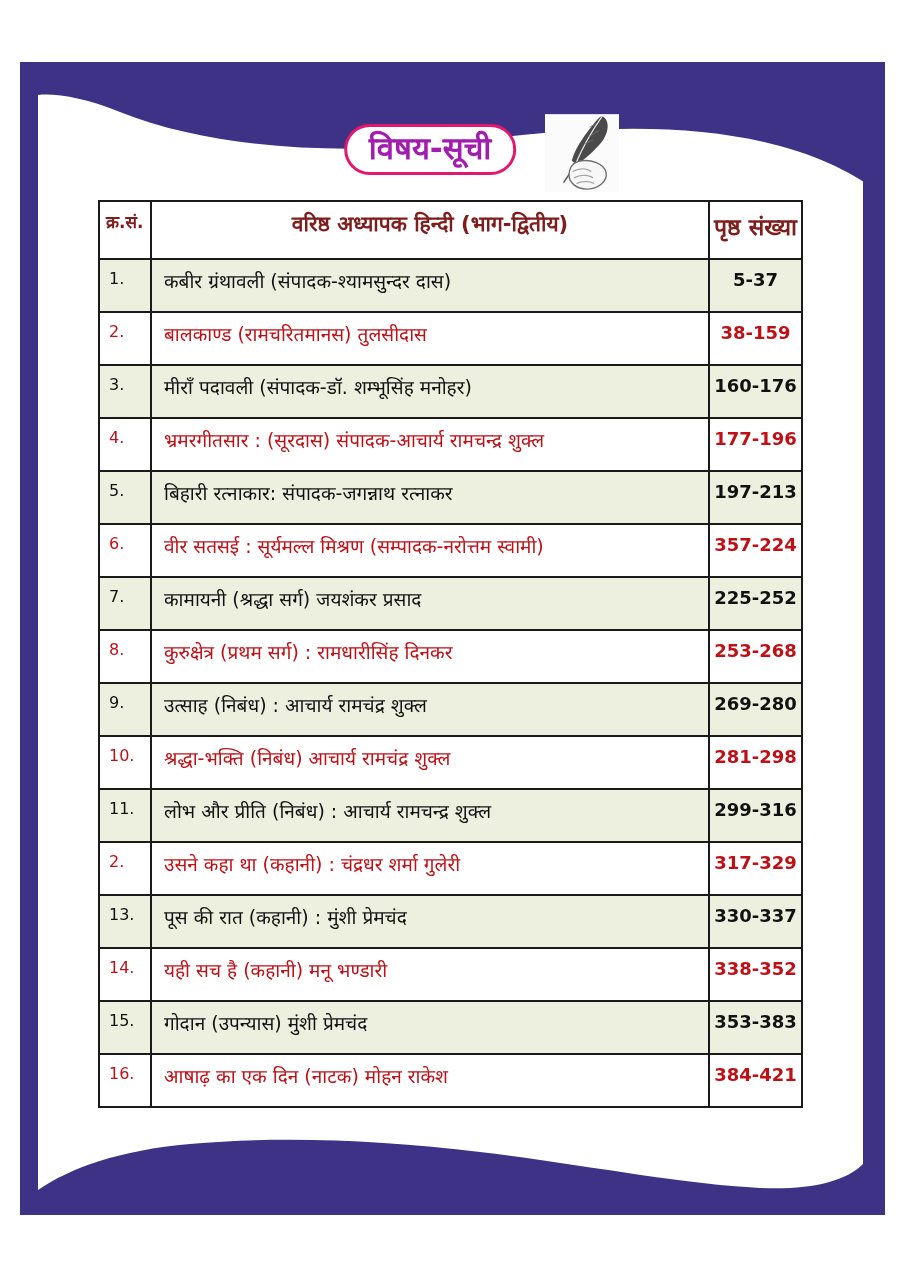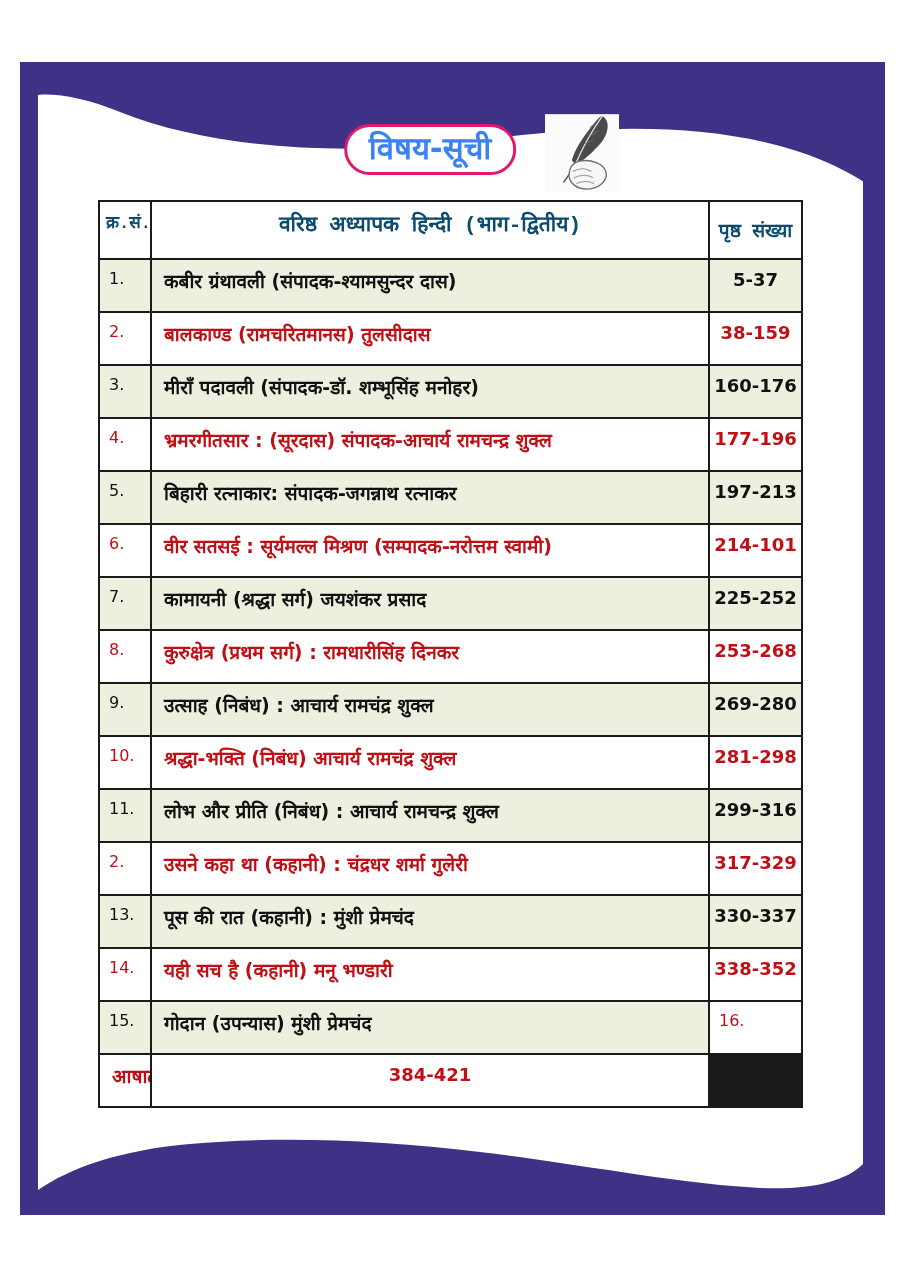--- a/index.html
+++ b/index.html
@@ -8,43 +8,43 @@
     font-family:"DejaVu Sans","Liberation Sans",sans-serif;
   }
   
   .frame-svg{position:absolute;left:0;top:0;width:905px;height:1280px;pointer-events:none;}
   
   .title-wrap{position:absolute;top:118px;left:0;width:905px;height:76px;}
   .title-badge{
     position:absolute;left:50%;top:6px;transform:translateX(-63%);
     border:3px solid #e4176e;border-radius:999px;
     padding:4px 22px 7px 22px;
-    color:#3b82f6;font-weight:bold;font-size:31px;line-height:1.1;
+    color:#a21caf;font-weight:bold;font-size:31px;line-height:1.1;
     background:#fff;white-space:nowrap;
   }
   .quill{position:absolute;left:545px;top:-6px;width:74px;height:82px;}
   
   .toc{
     position:absolute;left:98px;top:200px;width:705px;
     display:grid;
     grid-template-columns:50px 1fr 91px;
     grid-auto-rows:51px;
     grid-template-rows:56px;
     gap:2px;
     background:#1a1a1a;
     border:2px solid #1a1a1a;
     box-sizing:border-box;
   }
   .cell{background:#ffffff;box-sizing:border-box;overflow:hidden;}
-  .hdr{background:#ffffff;color:#0c4a6e;font-weight:bold;font-family:Liberation Mono, monospace;}
+  .hdr{background:#ffffff;color:#7f1d1d;font-weight:bold;}
   .hdr-serial{font-size:17px;padding:8px 4px 0 6px;}
   .hdr-title{font-size:21px;text-align:center;padding-top:7px;}
-  .hdr-pages{font-size:19px;text-align:center;padding-top:15px;}
+  .hdr-pages{font-size:23px;text-align:center;padding-top:8px;}
   .cell-serial{font-size:16px;padding:9px 4px 0 9px;}
-  .cell-title{font-size:19px;font-weight:bold;padding:8px 8px 0 12px;white-space:nowrap;}
+  .cell-title{font-size:19px;font-weight:normal;padding:8px 8px 0 12px;white-space:nowrap;}
   .cell-pages{font-size:18px;font-weight:bold;text-align:center;padding-top:9px;}
   .row-plain{background:#eef0df;color:#111;}
   .row-red{background:#ffffff;color:#bf1016;}
 </style>
 </head>
 <body>
 
 <svg class="frame-svg" viewBox="0 0 905 1280" xmlns="http://www.w3.org/2000/svg">
 
   <rect x="20" y="62" width="18" height="1153" fill="#3d3286"></rect>
@@ -105,21 +105,21 @@
   <div class="cell cell-serial row-red">4.</div>
   <div class="cell cell-title row-red">भ्रमरगीतसार : (सूरदास) संपादक-आचार्य रामचन्द्र शुक्ल</div>
   <div class="cell cell-pages row-red">177-196</div>
 
   <div class="cell cell-serial row-plain">5.</div>
   <div class="cell cell-title row-plain">बिहारी रत्नाकार: संपादक-जगन्नाथ रत्नाकर</div>
   <div class="cell cell-pages row-plain">197-213</div>
 
   <div class="cell cell-serial row-red">6.</div>
   <div class="cell cell-title row-red">वीर सतसई : सूर्यमल्ल मिश्रण (सम्पादक-नरोत्तम स्वामी)</div>
-  <div class="cell cell-pages row-red">214-101</div>
+  <div class="cell cell-pages row-red">357-224</div>
 
   <div class="cell cell-serial row-plain">7.</div>
   <div class="cell cell-title row-plain">कामायनी (श्रद्धा सर्ग) जयशंकर प्रसाद</div>
   <div class="cell cell-pages row-plain">225-252</div>
 
   <div class="cell cell-serial row-red">8.</div>
   <div class="cell cell-title row-red">कुरुक्षेत्र (प्रथम सर्ग) : रामधारीसिंह दिनकर</div>
   <div class="cell cell-pages row-red">253-268</div>
 
   <div class="cell cell-serial row-plain">9.</div>
@@ -141,17 +141,18 @@
   <div class="cell cell-serial row-plain">13.</div>
   <div class="cell cell-title row-plain">पूस की रात (कहानी) : मुंशी प्रेमचंद</div>
   <div class="cell cell-pages row-plain">330-337</div>
 
   <div class="cell cell-serial row-red">14.</div>
   <div class="cell cell-title row-red">यही सच है (कहानी) मनू भण्डारी</div>
   <div class="cell cell-pages row-red">338-352</div>
 
   <div class="cell cell-serial row-plain">15.</div>
   <div class="cell cell-title row-plain">गोदान (उपन्यास) मुंशी प्रेमचंद</div>
+  <div class="cell cell-pages row-plain">353-383</div>
 
   <div class="cell cell-serial row-red">16.</div>
   <div class="cell cell-title row-red">आषाढ़ का एक दिन (नाटक) मोहन राकेश</div>
   <div class="cell cell-pages row-red">384-421</div>
 </div>
 
 </body></html>

